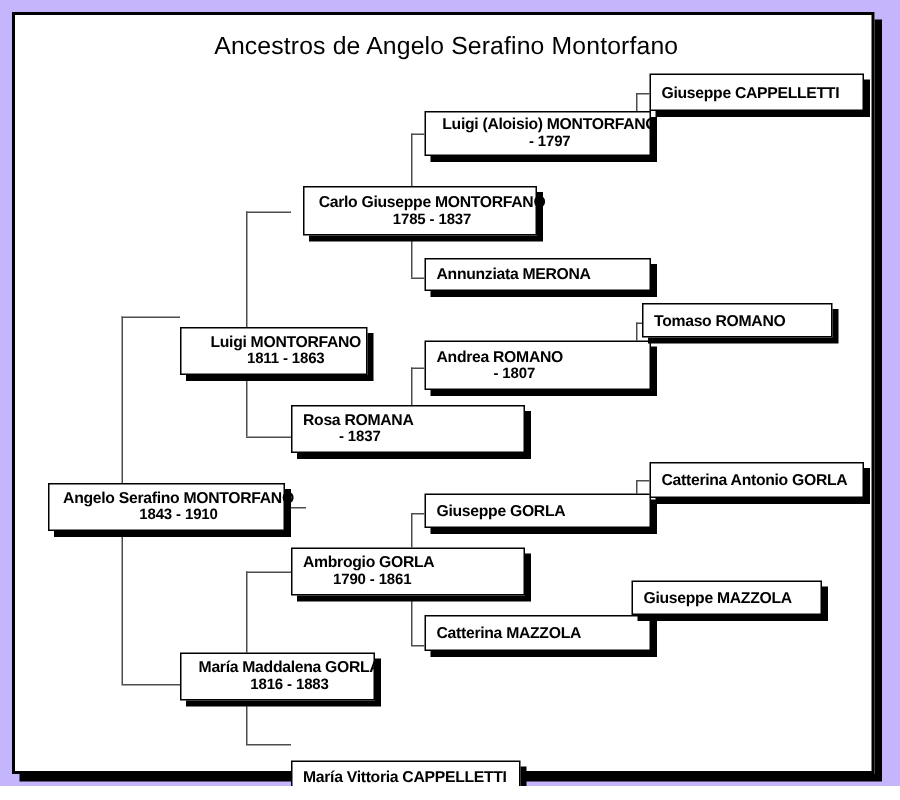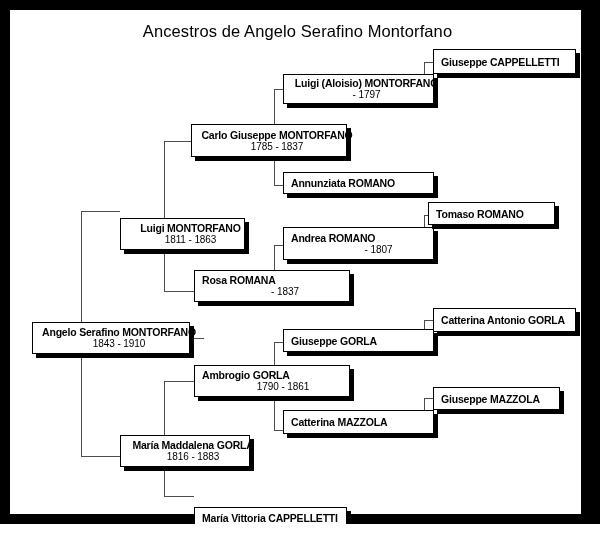--- a/index.html
+++ b/index.html
@@ -7,21 +7,21 @@
     padding: 0;
     background: #ffffff;
   }
   body {
     font-family: "Liberation Sans", sans-serif;
   }
   #canvas {
     position: relative;
     width: 600px;
     height: 524px;
-    background: #000000;
+    background: #c4b5fd;
     overflow: hidden;
   }
   
   #frame {
     position: absolute;
     left: 8px;
     top: 8px;
     width: 575px;
     height: 508px;
     border: 2px solid #000000;
@@ -70,26 +70,25 @@
   .node .nm {
     font-size: 10.5px;
     font-weight: bold;
     color: #000000;
     line-height: 12px;
     white-space: nowrap;
     letter-spacing: -0.2px;
   }
   .node .dt {
     font-size: 10px;
-    font-weight: normal;
+    font-weight: bold;
     color: #000000;
     line-height: 12px;
     white-space: nowrap;
     letter-spacing: -0.1px;
-    text-align: center;
   }
 </style>
 </head>
 <body>
 
 <div id="canvas">
   <div id="frame">
 
     <div id="chart-title">Ancestros de Angelo Serafino Montorfano</div>
 
@@ -140,21 +139,21 @@
     <div class="node centered" style="left:110px; top:185px; width:125px; height:32px;margin-top:23px;">
       <div class="nm">Luigi MONTORFANO</div>
       <div class="dt">1811 - 1863</div>
     </div>
 
     <div class="node centered" style="left:110px; top:425px; width:130px; height:32px;">
       <div class="nm">María Maddalena GORLA</div>
       <div class="dt">1816 - 1883</div>
     </div>
 
-    <div class="node centered" style="left:181px; top:114px; width:156px; height:33px;">
+    <div class="node centered" style="left:192px; top:114px; width:156px; height:33px;">
       <div class="nm">Carlo Giuseppe MONTORFANO</div>
       <div class="dt">1785 - 1837</div>
     </div>
 
     <div class="node" style="left:184px; top:260px; width:156px; height:32px;">
       <div class="nm">Rosa ROMANA</div>
       <div class="dt" style="padding-left:24px;">- 1837</div>
     </div>
 
     <div class="node" style="left:184px; top:355px; width:156px; height:32px;">
@@ -165,21 +164,21 @@
     <div class="node" style="left:184px; top:473px; width:153px; height:22px;margin-top:24px;">
       <div class="nm">María Vittoria CAPPELLETTI</div>
     </div>
 
     <div class="node centered" style="left:273px; top:64px; width:151px; height:30px;">
       <div class="nm">Luigi (Aloisio) MONTORFANO</div>
       <div class="dt">- 1797</div>
     </div>
 
     <div class="node" style="left:273px; top:162px; width:151px; height:22px;">
-      <div class="nm">Annunziata ROMANO</div>
+      <div class="nm">Annunziata MERONA</div>
     </div>
 
     <div class="node" style="left:273px; top:217px; width:151px; height:33px;">
       <div class="nm">Andrea ROMANO</div>
       <div class="dt" style="padding-left:38px;">- 1807</div>
     </div>
 
     <div class="node" style="left:273px; top:319px; width:151px; height:23px;">
       <div class="nm">Giuseppe GORLA</div>
     </div>
@@ -193,18 +192,18 @@
     </div>
 
     <div class="node" style="left:418px; top:192px; width:127px; height:23px;">
       <div class="nm">Tomaso ROMANO</div>
     </div>
 
     <div class="node" style="left:423px; top:298px; width:143px; height:24px;">
       <div class="nm">Catterina Antonio GORLA</div>
     </div>
 
-    <div class="node" style="left:423px; top:377px; width:127px; height:23px;">
+    <div class="node" style="left:411px; top:377px; width:127px; height:23px;">
       <div class="nm">Giuseppe MAZZOLA</div>
     </div>
 
   </div>
 </div>
 
 </body></html>

